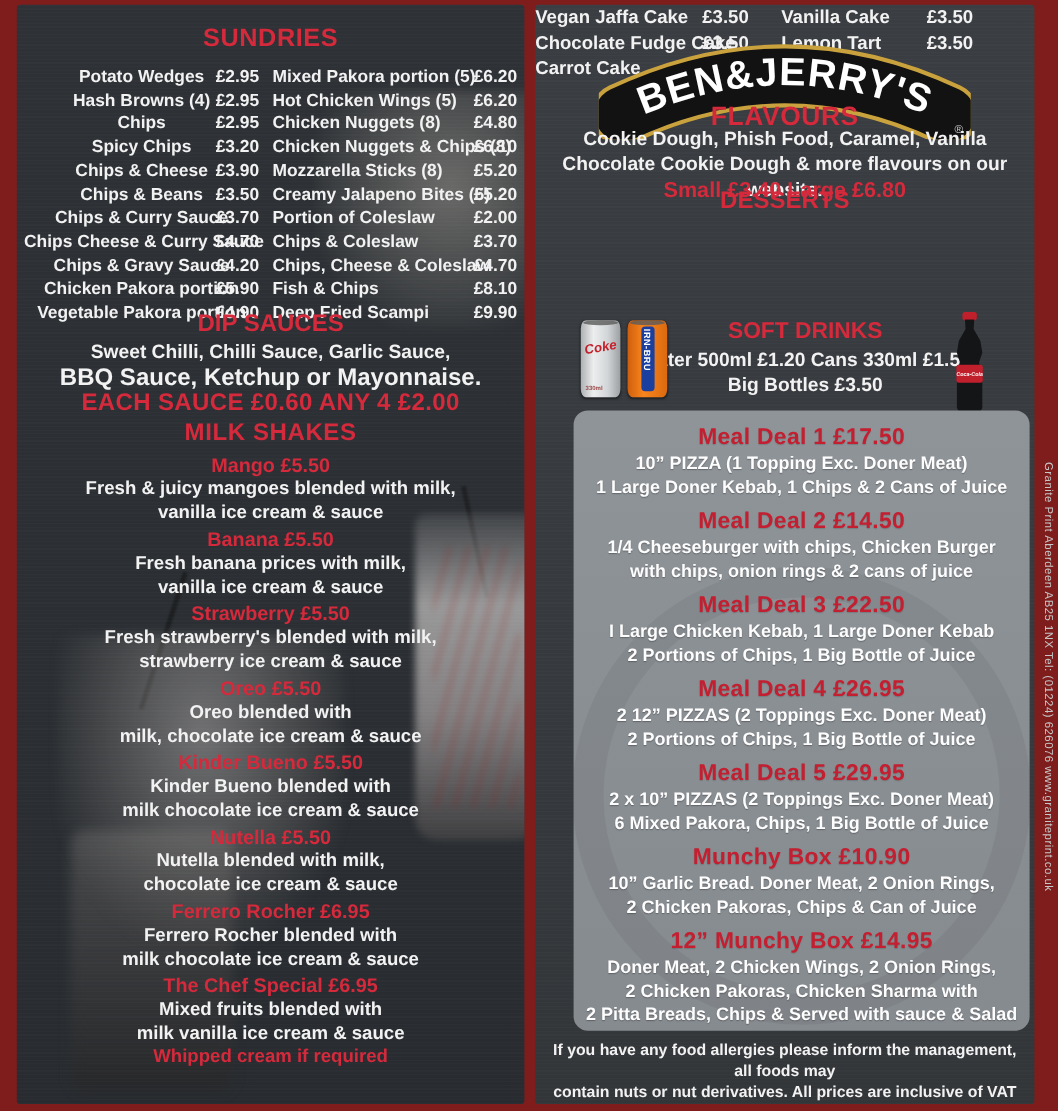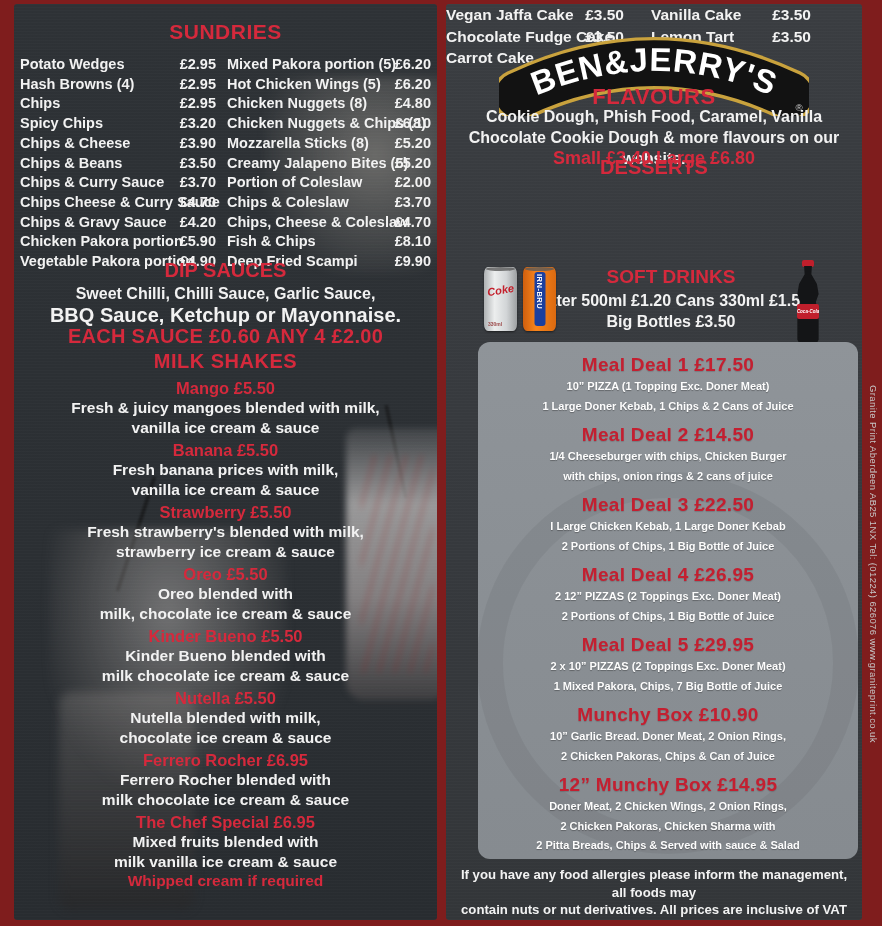--- a/index.html
+++ b/index.html
@@ -31,21 +31,21 @@
 
   .sec{position:absolute;left:0;right:0;z-index:1;}
   .center{text-align:center;}
   .redh{color:var(--red);font-weight:bold;}
   .wl{color:var(--white);font-weight:bold;}
 
   
   .sundries-title{top:16px;font-size:21px;letter-spacing:.5px;}
   .cols{top:51px;left:6px;right:6px;display:flex;}
   .col{display:flex;flex-direction:column;}
-  .col1{width:196px;margin-right:11px;}
+  .col1{width:196px;margin-right:11px;text-align:center;}
   .col2{width:210px;}
   .row{position:relative;font-size:14.5px;font-weight:bold;color:var(--white);line-height:19.7px;white-space:nowrap;}
   .row .p{position:absolute;right:0;top:0;}
   .dip-title{top:255px;font-size:20px;}
   .dip1{top:279px;font-size:16px;line-height:21px;}
   .dip2{top:300px;font-size:20px;}
   .dip-offer{top:321px;font-size:20px;letter-spacing:.3px;}
   .shakes-title{top:346px;font-size:20px;letter-spacing:.5px;}
   .shakes{top:374px;left:0;right:0;}
   .shake{margin-bottom:3px;text-align:center;}
@@ -79,21 +79,21 @@
 
   .bottle{position:absolute;right:40px;top:256px;width:28px;height:88px;z-index:1;}
   .bottle .cap{position:absolute;top:0;left:8px;width:12px;height:7px;background:#c01f2c;border-radius:2px;}
   .bottle .bod{position:absolute;top:6px;left:0;width:28px;height:82px;background:#141517;clip-path:polygon(36% 0,64% 0,62% 10%,82% 22%,88% 34%,78% 44%,88% 58%,88% 90%,72% 100%,28% 100%,12% 90%,12% 58%,22% 44%,12% 34%,18% 22%,38% 10%);}
   .bottle .lbl{position:absolute;top:44px;left:3px;right:3px;height:15px;background:#c01f2c;border-radius:2px;display:flex;align-items:center;justify-content:center;color:#fff;font-size:4.5px;font-weight:bold;font-style:italic;white-space:nowrap;overflow:hidden;}
 
   .dealbox{position:absolute;left:32px;right:4px;top:338px;height:517px;background:linear-gradient(180deg,#8f9499 0%,#8a8f94 50%,#868b90 100%);border-radius:12px;z-index:1;overflow:hidden;padding-top:11px;box-sizing:border-box;}
   .wm-ring{position:absolute;left:50%;top:130px;width:330px;height:330px;transform:translateX(-50%);border:26px solid rgba(0,0,0,.05);border-radius:50%;pointer-events:none;}
   .deal{position:relative;text-align:center;margin-bottom:7px;}
   .deal .dh{color:var(--red-deep);font-weight:bold;font-size:19px;line-height:24px;letter-spacing:.3px;text-shadow:0 1px 1px rgba(0,0,0,.15);}
-  .deal .dl{color:#fdfdfd;font-weight:bold;font-size:11px;line-height:19.5px;text-shadow:0 1px 1px rgba(0,0,0,.3);}
+  .deal .dl{color:#fdfdfd;font-weight:bold;font-size:15px;line-height:19.5px;text-shadow:0 1px 1px rgba(0,0,0,.3);}
 
   .footer{top:862px;left:8px;right:8px;}
   .footer .f1{color:var(--white);font-weight:bold;font-size:13.2px;line-height:17.5px;}
 
   .edge{position:absolute;right:3px;top:385px;writing-mode:vertical-rl;font-size:9.5px;color:#c6c6c6;letter-spacing:.4px;z-index:3;}
 
   svg text{font-family:"Liberation Sans",sans-serif;}
 </style>
 </head>
 <body>
@@ -262,21 +262,21 @@
         <div class="dl">2 Portions of Chips, 1 Big Bottle of Juice</div>
       </div>
       <div class="deal">
         <div class="dh">Meal Deal 4 £26.95</div>
         <div class="dl">2 12” PIZZAS (2 Toppings Exc. Doner Meat)</div>
         <div class="dl">2 Portions of Chips, 1 Big Bottle of Juice</div>
       </div>
       <div class="deal">
         <div class="dh">Meal Deal 5 £29.95</div>
         <div class="dl">2 x  10” PIZZAS (2 Toppings Exc. Doner Meat)</div>
-        <div class="dl">1 Mixed Pakora, Chips, 7 Big Bottle of Juice</div>
+        <div class="dl">6 Mixed Pakora, Chips, 1 Big Bottle of Juice</div>
       </div>
       <div class="deal">
         <div class="dh">Munchy Box £10.90</div>
         <div class="dl">10” Garlic Bread. Doner Meat, 2 Onion Rings,</div>
         <div class="dl">2 Chicken Pakoras, Chips &amp; Can of Juice</div>
       </div>
       <div class="deal">
         <div class="dh">12” Munchy Box £14.95</div>
         <div class="dl">Doner Meat, 2 Chicken Wings,  2 Onion Rings,</div>
         <div class="dl">2 Chicken Pakoras, Chicken Sharma with</div>

